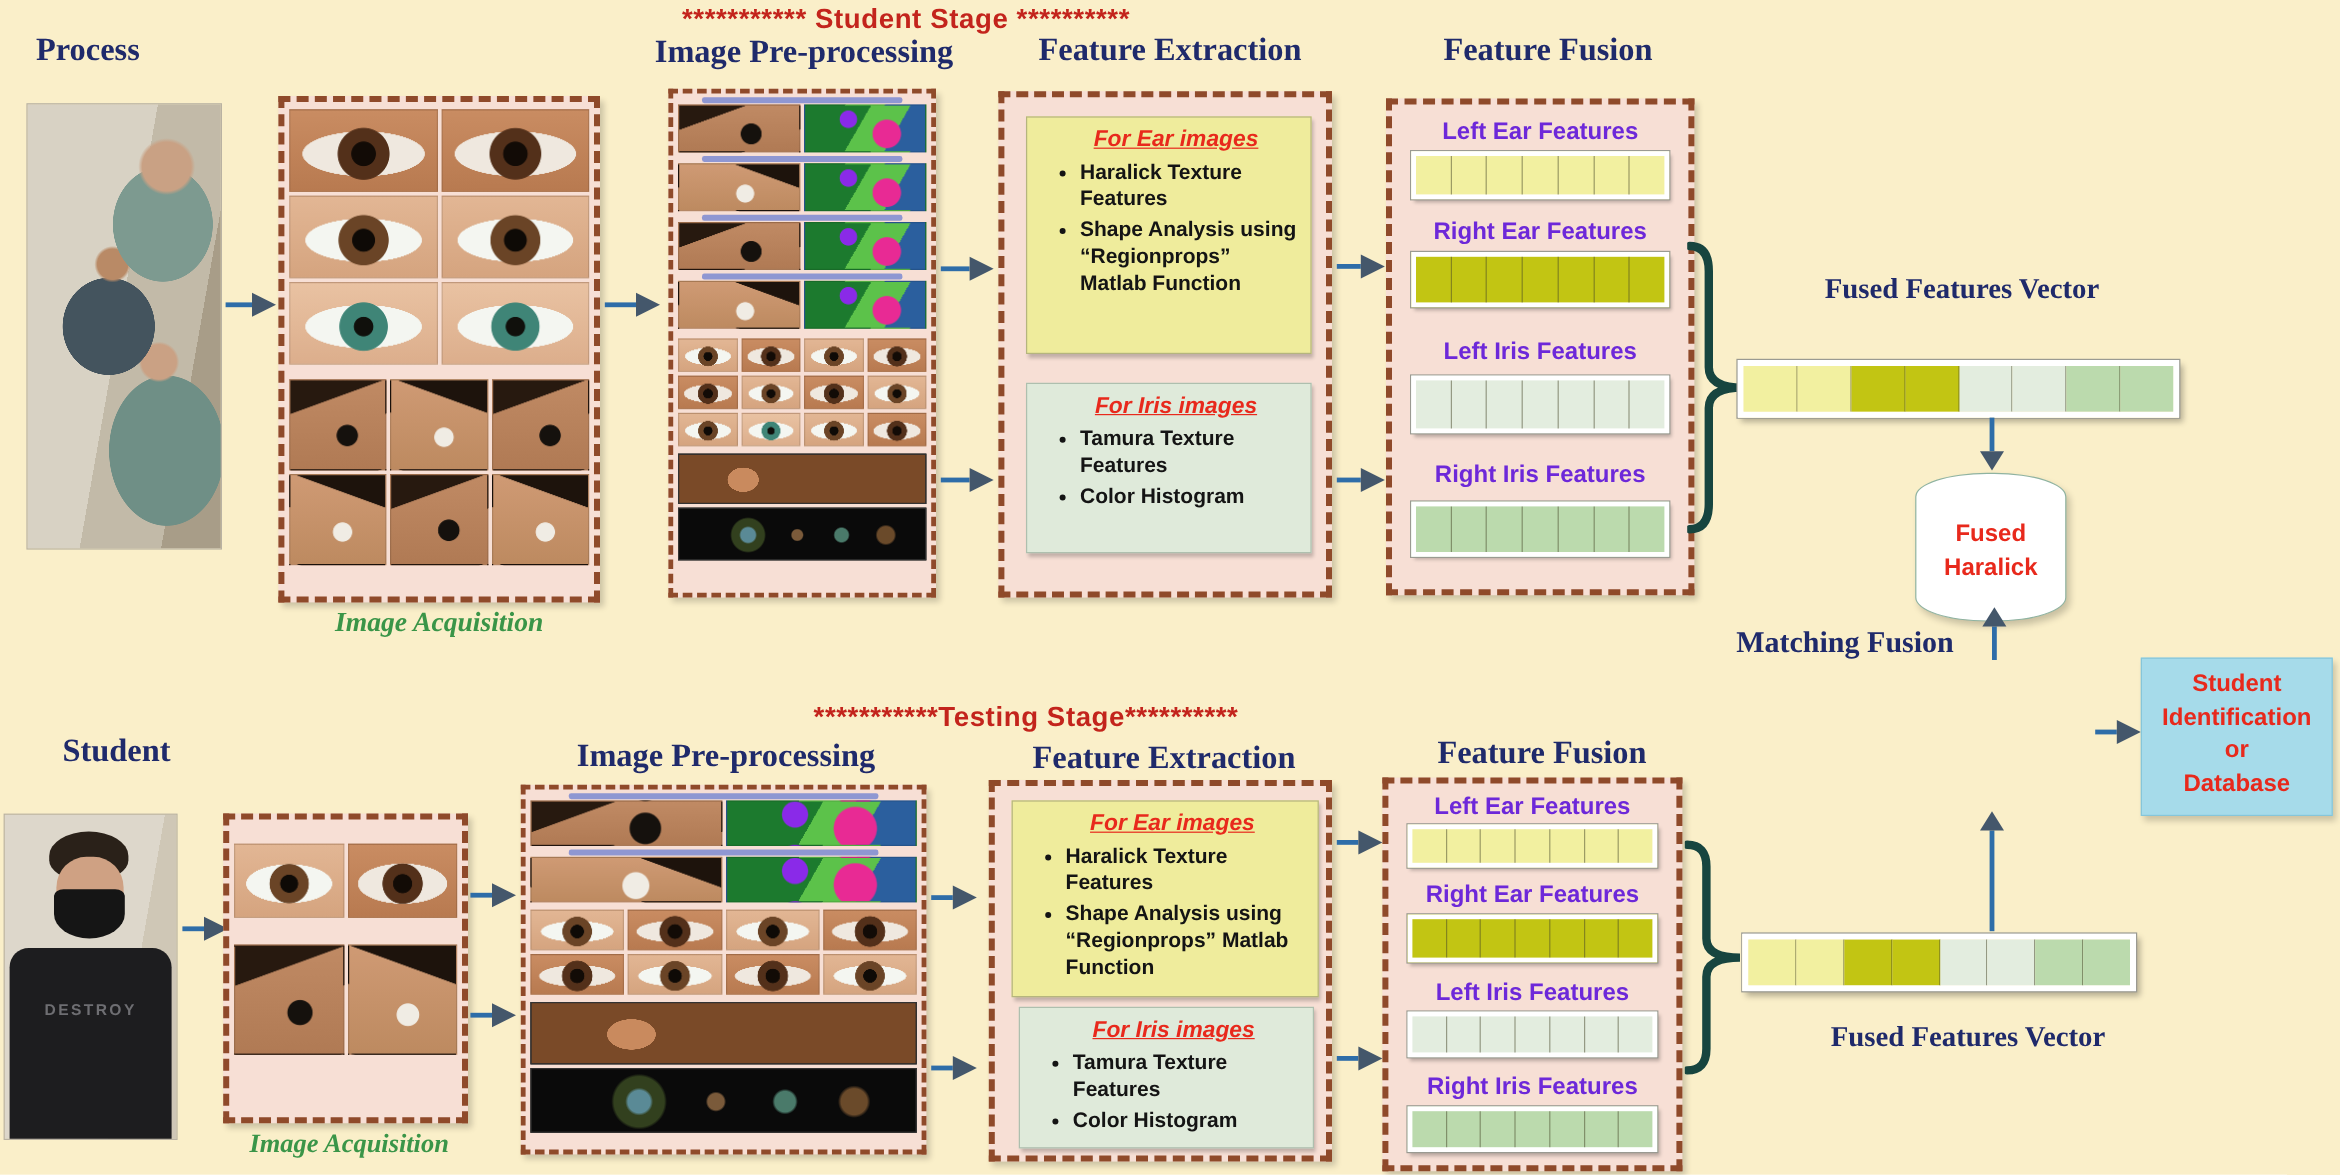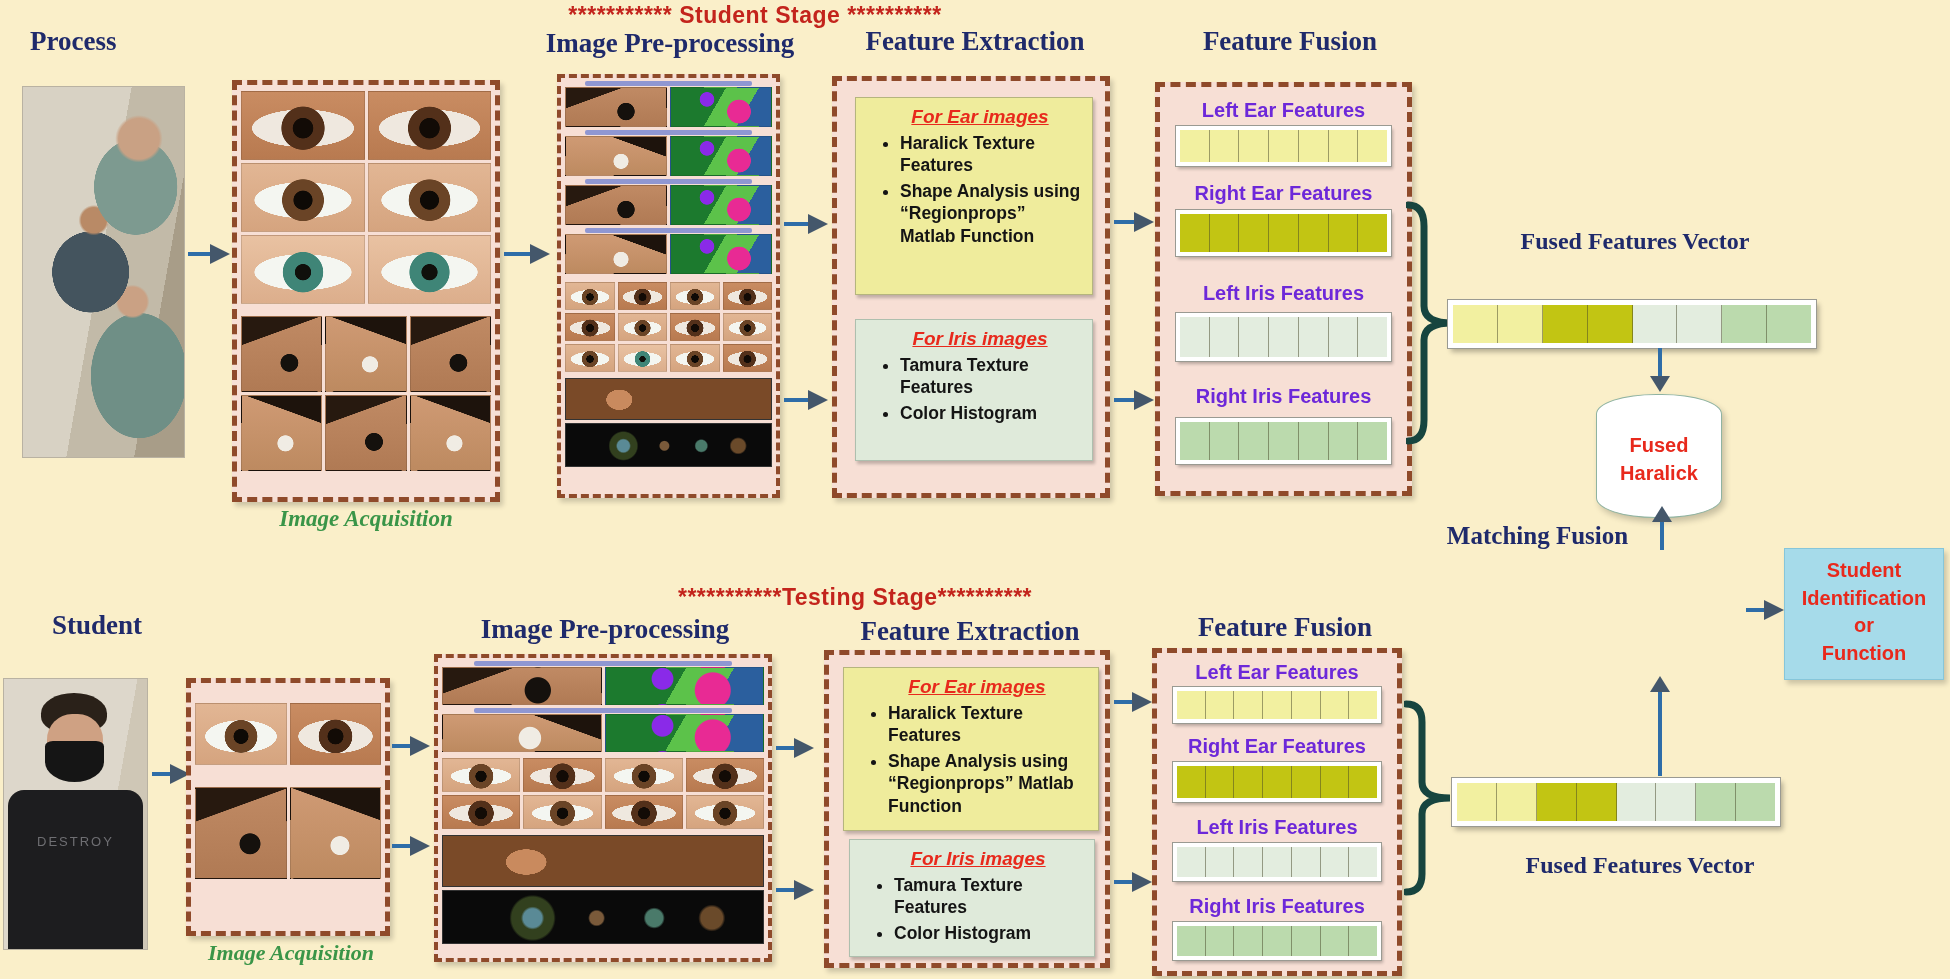--- a/index.html
+++ b/index.html
@@ -99,21 +99,21 @@
     radial-gradient(circle at 66% 52%, #4a7a6a 0 4%, transparent 5%),
     radial-gradient(circle at 84% 52%, #6a4a2a 0 4%, transparent 5%),#0a0a0a;}
   .smudge{height:5px;width:78%;margin:3px auto 1px auto;background:#3a5bd0;opacity:.55;border-radius:2px;}
 
   
   .studentphoto{background:linear-gradient(100deg,#ddd7cb 0 70%,#cfc7b6 70%);}
   .sp-hair{position:absolute;top:5%;left:26%;width:46%;height:15%;background:#2a2119;border-radius:50% 50% 40% 40%;}
   .sp-face{position:absolute;top:13%;left:30%;width:39%;height:21%;background:#cfa183;border-radius:45%;}
   .sp-mask{position:absolute;top:23%;left:29%;width:41%;height:15%;background:#151515;border-radius:14% 14% 52% 52%;}
   .sp-shirt{position:absolute;top:41%;left:3%;width:94%;height:59%;background:#1d1d1f;border-radius:16px 16px 0 0;}
-  .sp-shirt-text{position:absolute;top:28%;left:0;right:0;text-align:center;color:#6e6e72;font-weight:normal;font-size:13px;letter-spacing:2px;}
+  .sp-shirt-text{position:absolute;top:28%;left:0;right:0;text-align:center;color:#6e6e72;font-weight:bold;font-size:13px;letter-spacing:2px;}
 </style>
 </head>
 <body>
 
 <div class="canvas">
 
   <div class="abs stage-title" style="left:440px;top:2px;width:630px;">*********** Student  Stage **********</div>
 
   <div class="abs src-label" style="left:30px;top:26px;">Process</div>
 
@@ -294,21 +294,21 @@
 
   <div class="varrow up" style="left:1660px;top:522px;height:28px;"></div>
 
 
   <div class="harrow" style="left:1746px;top:608px;width:18px;"></div>
 
   <div class="result-box" style="left:1784px;top:548px;width:160px;height:132px;">
     <div class="result-line">Student</div>
     <div class="result-line">Identification</div>
     <div class="result-line">or</div>
-    <div class="result-line">Function</div>
+    <div class="result-line">Database</div>
   </div>
 
   <div class="abs stage-title" style="left:540px;top:540px;width:630px;margin-top:44px;">***********Testing Stage**********</div>
 
   <div class="abs src-label" style="left:52px;top:610px;">Student</div>
 
   <div class="abs photo studentphoto" style="left:3px;top:678px;width:145px;height:272px;">
     <div class="sp-hair"></div>
     <div class="sp-face"></div>
     <div class="sp-mask"></div>

